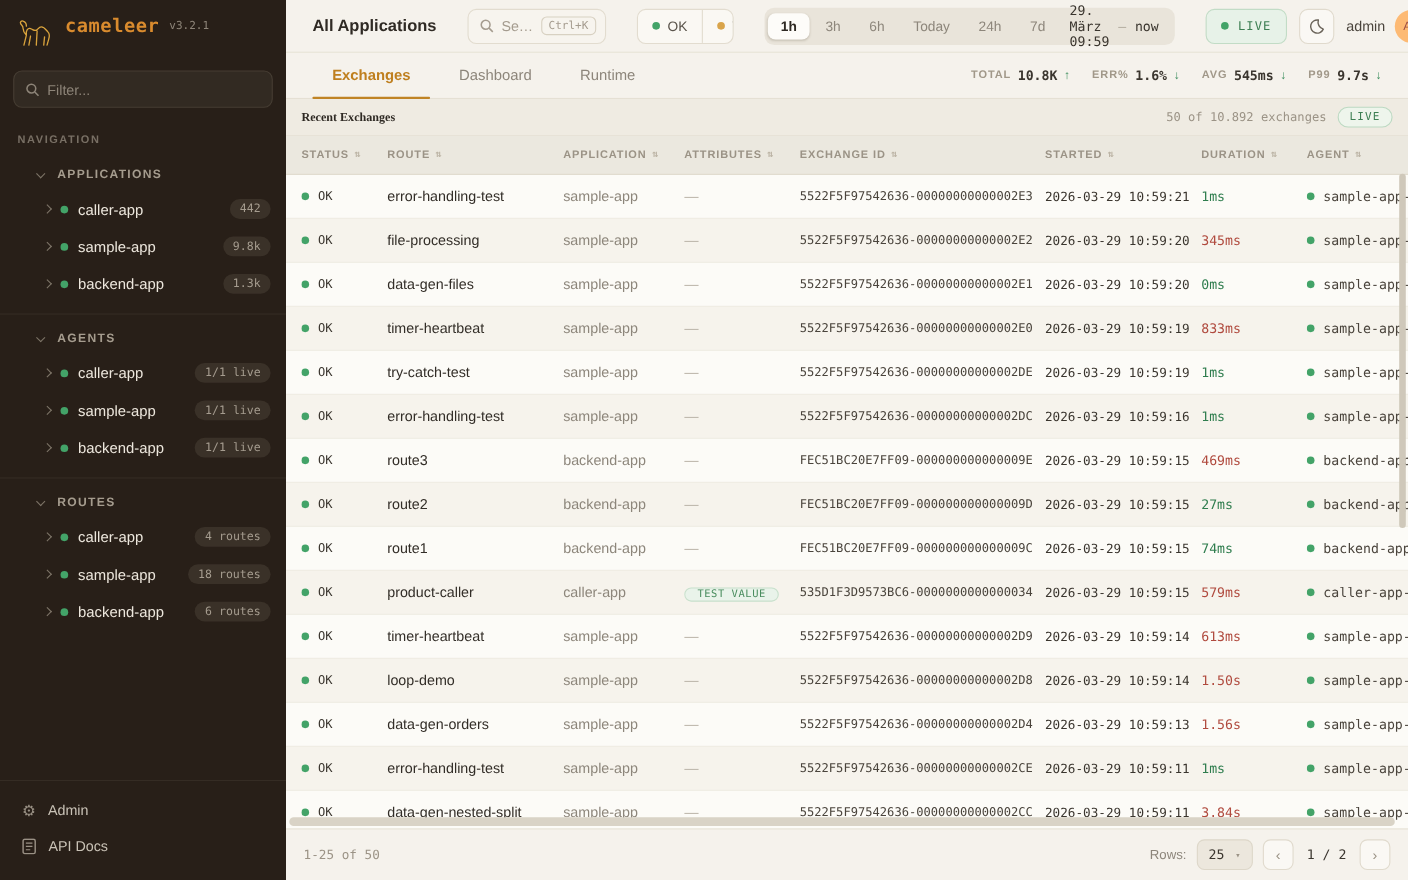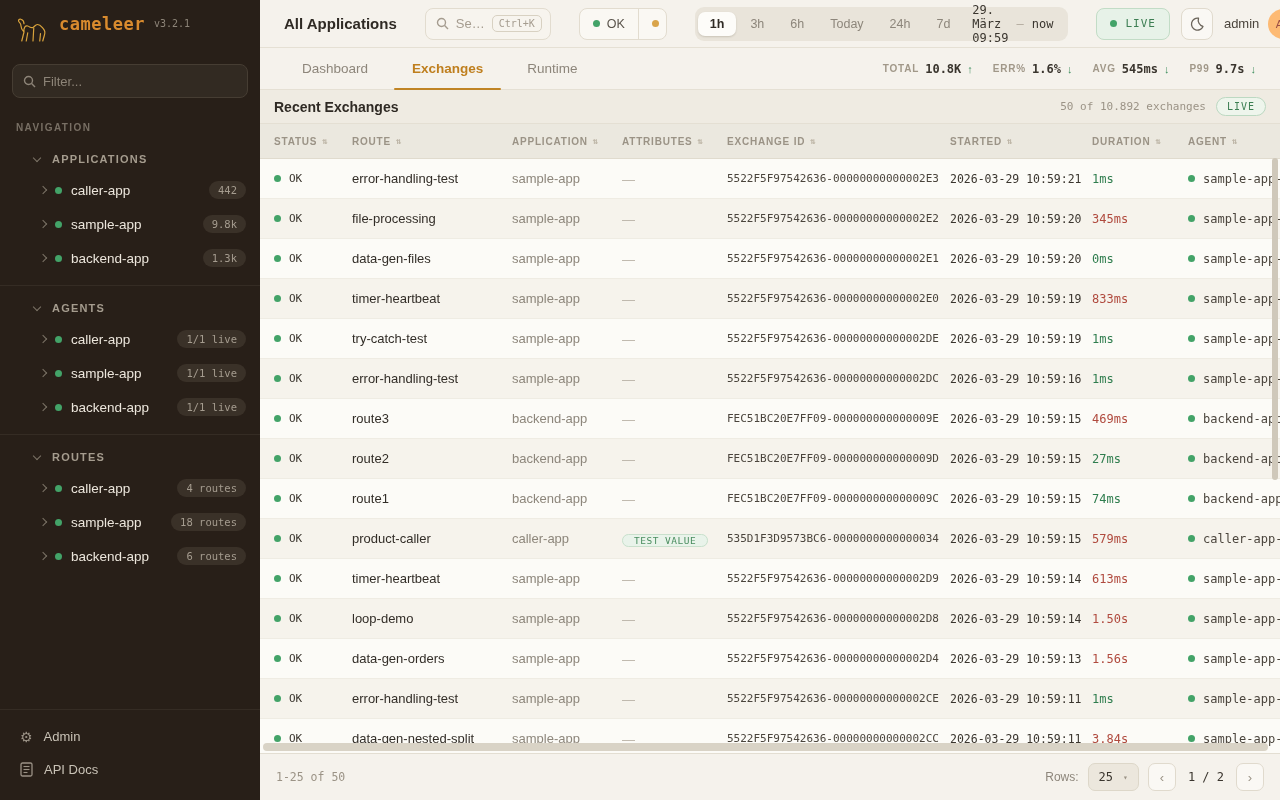--- a/index.html
+++ b/index.html
@@ -64,21 +64,21 @@
   .tab.active { color: #bf7f1e; font-weight: bold; }
   .tab.active::after { content: ""; position: absolute; left: 0; right: 0; bottom: -1px; height: 2.5px; background: #c08425; border-radius: 2px; }
   .stats { margin-left: auto; display: flex; align-items: center; gap: 20px; }
   .stat { display: flex; align-items: center; gap: 6px; }
   .stat-label { font-size: 10px; letter-spacing: 0.8px; color: #a19889; font-weight: bold; }
   .stat-value { font-family: "DejaVu Sans Mono", monospace; font-size: 12px; font-weight: bold; color: #3a352e; }
   .stat-arrow { color: #3f8f5f; font-size: 11px; font-weight: bold; }
 
   
   .panel-header { height: 34px; min-height: 34px; display: flex; align-items: center; padding: 0 14px; background: #efebe2; border-bottom: 1px solid #e4dfd3; }
-  .panel-title { font-size: 14px; font-weight: bold; color: #2f2a24; }
+  .panel-title { font-size: 11px; font-weight: bold; color: #2f2a24; font-family: Liberation Serif, serif; }
   .panel-right { margin-left: auto; display: flex; align-items: center; gap: 10px; }
   .count-text { font-family: "DejaVu Sans Mono", monospace; font-size: 11px; color: #9b9386; }
   .live-pill { border: 1px solid #bcd9c2; background: #eef5ec; color: #3d7f53; font-family: "DejaVu Sans Mono", monospace; font-size: 10px; letter-spacing: 1px; padding: 3px 10px; border-radius: 11px; }
 
   
   .thead { height: 35px; min-height: 35px; display: flex; align-items: center; background: #ebe8df; border-bottom: 1px solid #e0dbce; padding-left: 14px; min-width: 1080px; }
   .th { display: flex; align-items: center; gap: 5px; font-size: 10px; font-weight: bold; letter-spacing: 0.8px; color: #9b9386; cursor: pointer; }
   .sort { font-size: 9px; color: #bcb4a5; }
   .table-wrap { flex: 1; overflow: hidden; position: relative; }
   .tr { display: flex; align-items: center; height: 40px; padding-left: 14px; border-bottom: 1px solid #efece3; background: #fcfbf7; cursor: pointer; min-width: 1080px; }
@@ -275,22 +275,22 @@
       </button>
       <div style="display:flex;align-items:center;gap:9px;">
         <span class="username">admin</span>
         <span class="avatar">AD</span>
       </div>
     </div>
   </div>
 
   <div class="tabsrow">
     <div class="tabs">
+        <button class="tab active">Exchanges</button>
         <button class="tab">Dashboard</button>
-        <button class="tab active">Exchanges</button>
         <button class="tab">Runtime</button>
       </div>
     <div class="stats">
         <div class="stat">
           <span class="stat-label">TOTAL</span>
           <span class="stat-value">10.8K</span>
           <span class="stat-arrow">↑</span>
         </div>
         <div class="stat">
           <span class="stat-label">ERR%</span>

